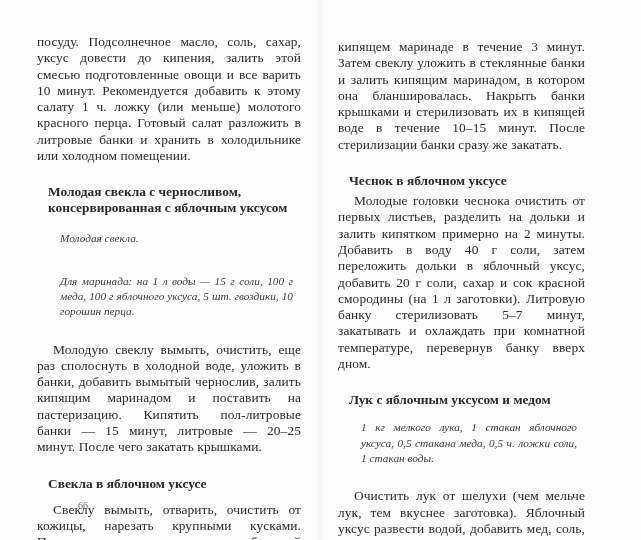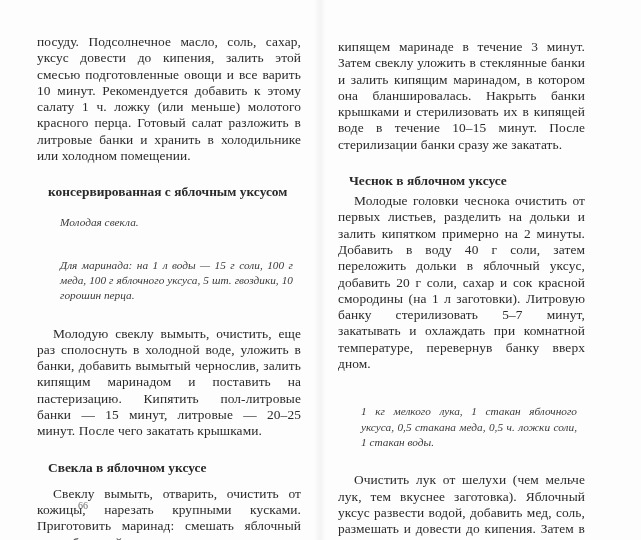--- a/index.html
+++ b/index.html
@@ -86,20 +86,21 @@
 
 <div class="spread">
 
   <div class="page page-left">
     <div class="col">
       <p class="p noindent">посуду. Подсолнечное масло, соль, сахар, уксус довести до кипения, залить этой смесью подготовленные овощи и все варить 10 минут. Рекомендуется добавить к этому салату 1 ч. ложку (или меньше) молотого красного перца. Готовый салат разложить в литровые банки и хранить в холодильнике или холодном помещении.</p>
 
       <div class="gap-lg"></div>
 
       <div>
+        <p class="h">Молодая свекла с черносливом,</p>
         <p class="h">консервированная с яблочным уксусом</p>
         <div class="gap-xs"></div>
         <p class="ing">Молодая свекла.</p>
         <div class="gap-xs"></div>
         <p class="ing">Для маринада: на 1 л воды — 15 г соли, 100 г меда, 100 г яблочного уксуса, 5 шт. гвоздики, 10 горошин перца.</p>
         <div class="gap-sm"></div>
         <p class="p">Молодую свеклу вымыть, очистить, еще раз сполоснуть в холодной воде, уложить в банки, добавить вымытый чернослив, залить кипящим маринадом и поставить на пастеризацию. Кипятить пол-литровые банки — 15 минут, литровые — 20–25 минут. После чего закатать крышками.</p>
       </div>
 
       <div class="gap-lg"></div>
@@ -122,20 +123,21 @@
       <div class="gap-lg"></div>
 
       <div>
         <p class="h">Чеснок в яблочном уксусе</p>
         <p class="p">Молодые головки чеснока очистить от первых листьев, разделить на дольки и залить кипятком примерно на 2 минуты. Добавить в воду 40 г соли, затем переложить дольки в яблочный уксус, добавить 20 г соли, сахар и сок красной смородины (на 1 л заготовки). Литровую банку стерилизовать 5–7 минут, закатывать и охлаждать при комнатной температуре, перевернув банку вверх дном.</p>
       </div>
 
       <div class="gap-lg"></div>
 
       <div>
+        <p class="h">Лук с яблочным уксусом и медом</p>
         <p class="ing">1 кг мелкого лука, 1 стакан яблочного уксуса, 0,5 стакана меда, 0,5 ч. ложки соли, 1 стакан воды.</p>
         <div class="gap-sm"></div>
         <p class="p">Очистить лук от шелухи (чем мельче лук, тем вкуснее заготовка). Яблочный уксус развести водой, добавить мед, соль, размешать и довести до кипения. Затем в кипящий маринад положить подготовленный лук и прокипятить в течение 5 минут. После этого сразу же разлить в простерилизованные банки, закатать крышками.</p>
       </div>
     </div>
     <div class="folio">67</div>
   </div>
 
 </div>
 

